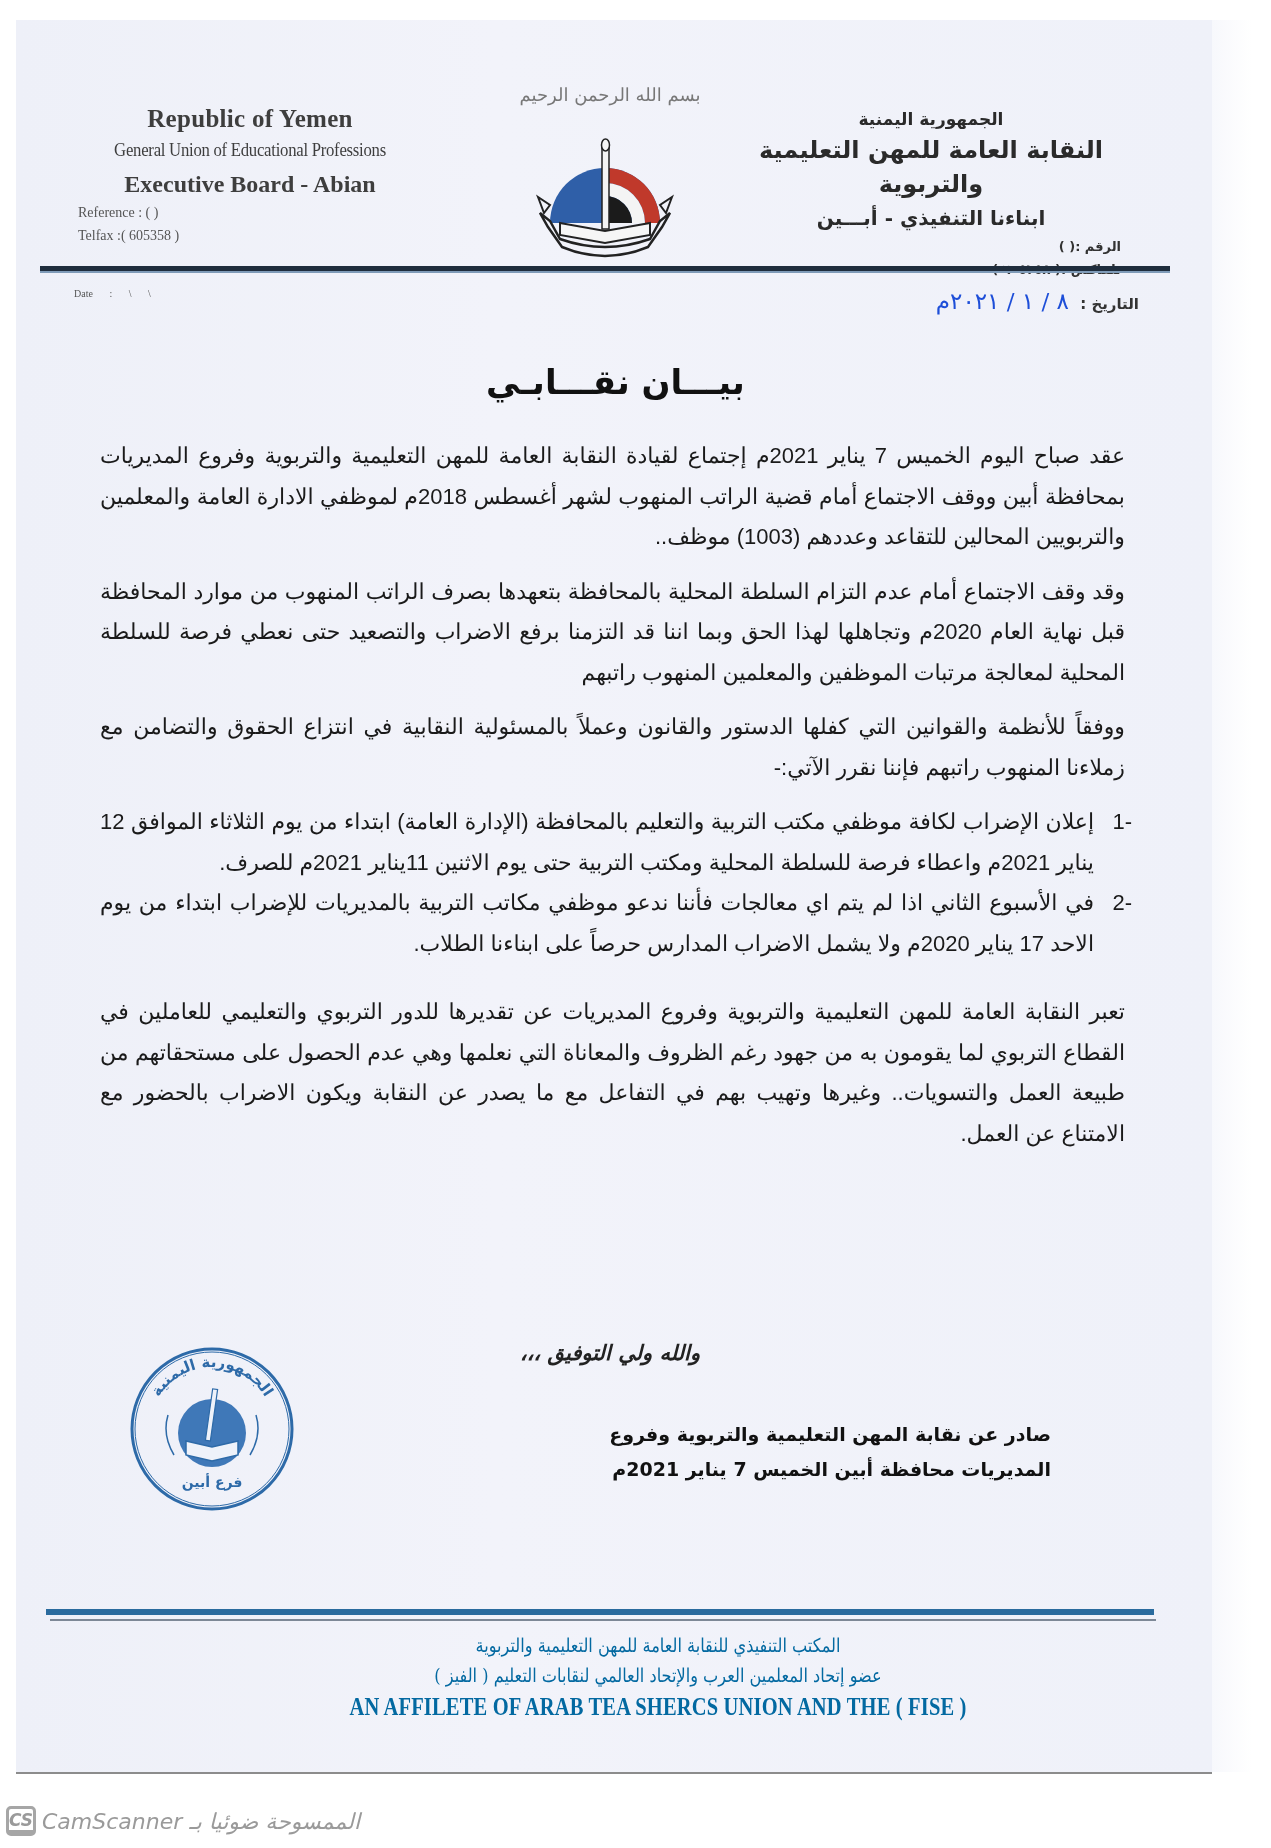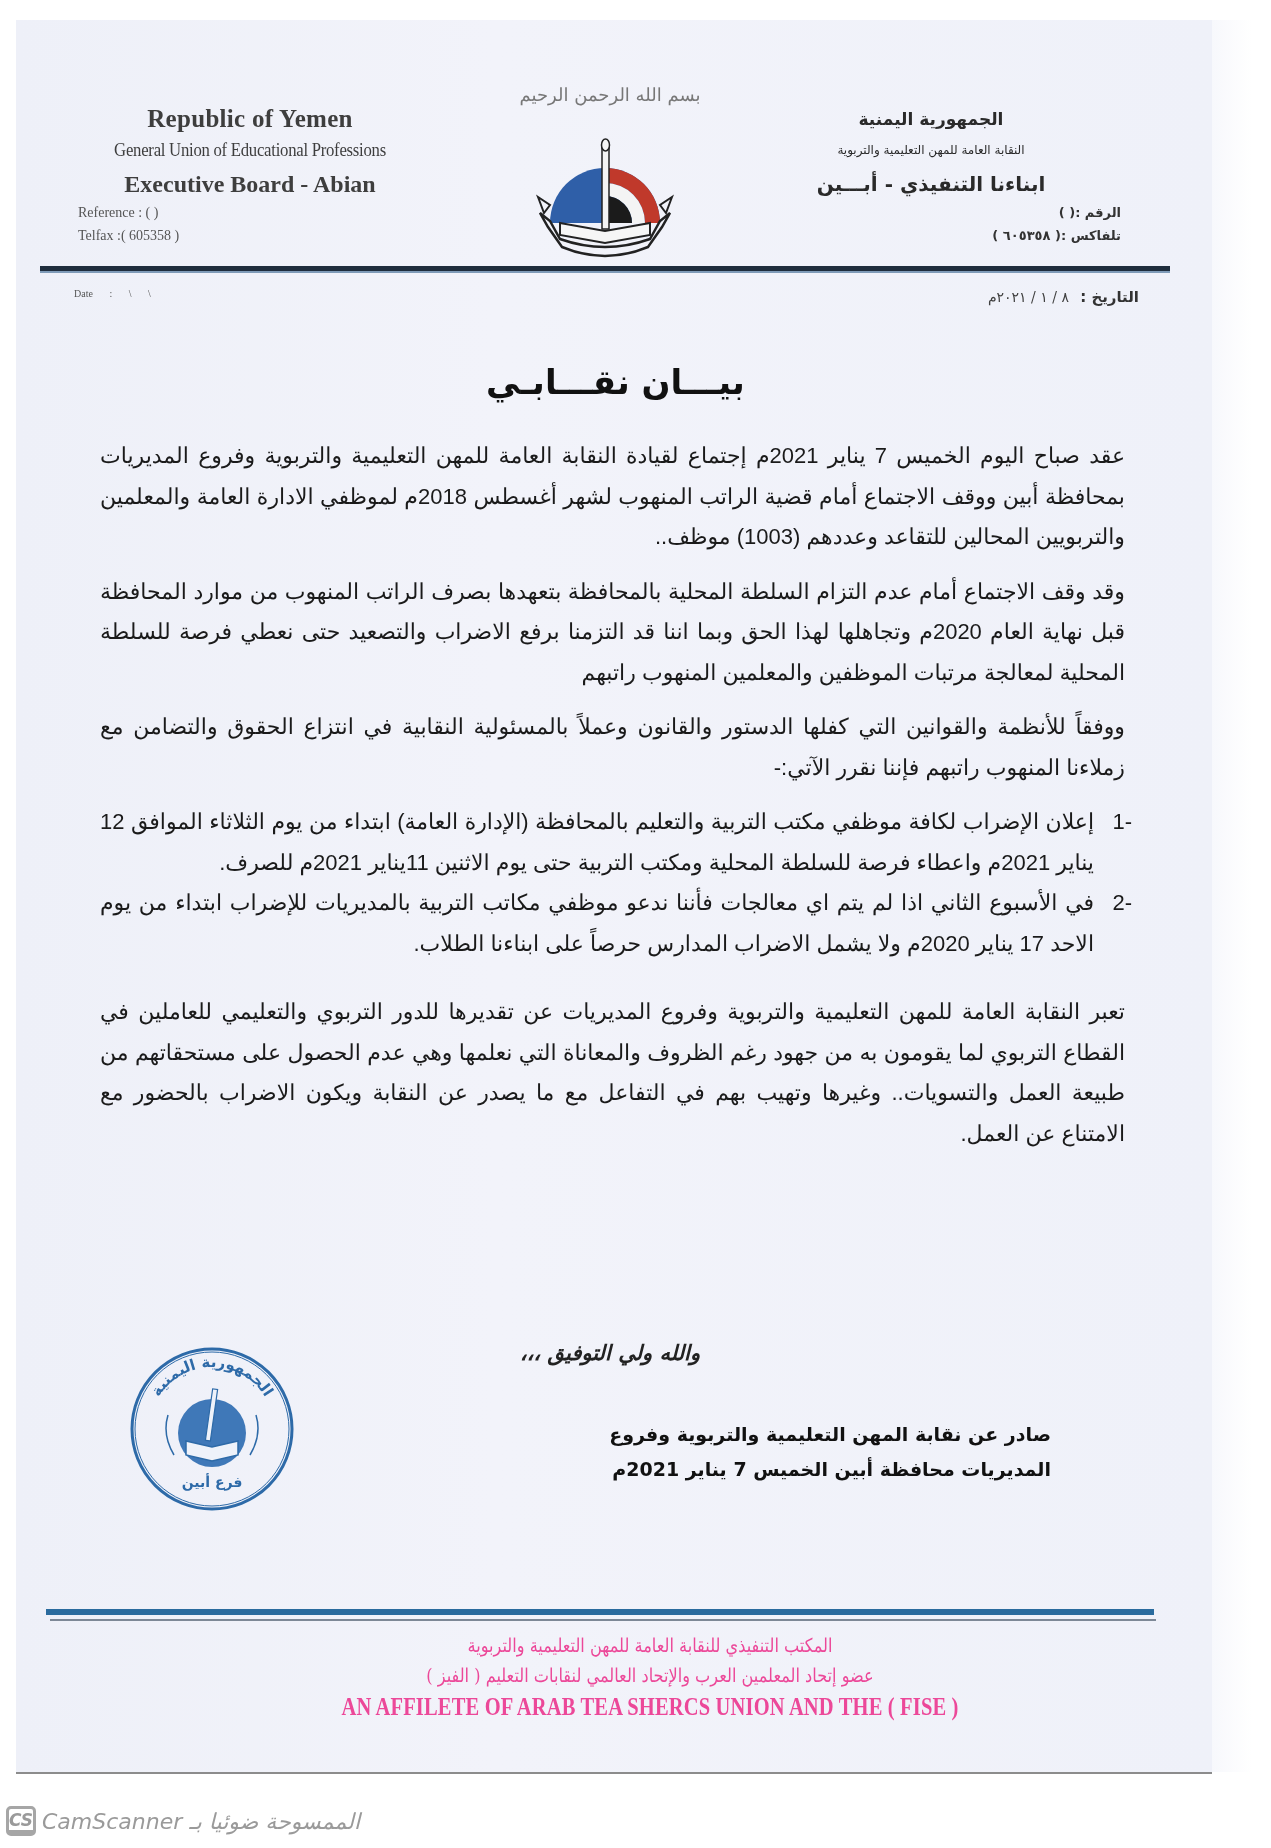--- a/index.html
+++ b/index.html
@@ -26,21 +26,21 @@
   .hdr-en .l3 { font-size: 24px; font-weight: bold; line-height: 34px; }
   .hdr-en .small {
     text-align: left; font-size: 14px; line-height: 23px; color: #555; padding-left: 18px;
   }
   .hdr-ar {
     position: absolute; right: 140px; top: 105px; width: 400px;
     direction: rtl; text-align: center; color: #2a2a2a;
     font-family: "DejaVu Sans", sans-serif;
   }
   .hdr-ar .l1 { font-size: 17px; font-weight: bold; line-height: 28px; }
-  .hdr-ar .l2 { font-size: 12px; font-weight: normal; line-height: 34px; }
+  .hdr-ar .l2 { font-size: 24px; font-weight: bold; line-height: 34px; }
   .hdr-ar .l3 { font-size: 20px; font-weight: bold; line-height: 34px; }
   .hdr-ar .small {
     text-align: right; font-size: 13px; font-weight: bold; line-height: 23px; padding-right: 10px; color: #333;
   }
   .basmala {
     position: absolute; left: 510px; top: 84px; width: 200px; text-align: center;
     font-family: "DejaVu Serif", serif; font-size: 18px; color: #777; direction: rtl;
   }
   .logo { position: absolute; left: 520px; top: 135px; width: 170px; height: 125px; }
   .rule-top {
@@ -48,21 +48,21 @@
     background: #1f2d3d; border-bottom: 2px solid #7f9bb8;
   }
   .date-en {
     position: absolute; left: 74px; top: 288px; font-family: "Liberation Serif", serif;
     font-size: 10px; color: #555; word-spacing: 14px;
   }
   .date-ar {
     position: absolute; right: 132px; top: 288px; direction: rtl;
     font-size: 15px; color: #333; font-weight: bold;
   }
-  .date-ar .hand { font-family: "DejaVu Serif", serif; font-weight: normal; font-size: 14px; color: #404040; margin-right: 6px; letter-spacing: 3px; }
+  .date-ar .hand { font-family: "DejaVu Serif", serif; font-weight: normal; font-size: 23px; color: #1d4ed8; margin-right: 6px; letter-spacing: 3px; }
   .title {
     position: absolute; left: 0; width: 1231px; top: 362px; text-align: center; direction: rtl;
     font-family: "DejaVu Sans", sans-serif; font-weight: bold; font-size: 34px; color: #111;
     letter-spacing: 2px;
   }
   .body {
     position: absolute; left: 100px; top: 436px; width: 1032px; direction: rtl;
     font-family: "Liberation Sans", sans-serif; font-size: 22px; line-height: 40.5px; color: #1a1a1a;
     text-align: justify; text-align-last: right;
   }
@@ -79,21 +79,21 @@
     font-family: "DejaVu Sans", sans-serif; font-weight: bold; font-size: 19px; line-height: 35px; color: #111;
   }
   .stamp { position: absolute; left: 128px; top: 1345px; width: 168px; height: 168px; }
   .rule-bottom {
     position: absolute; left: 46px; top: 1609px; width: 1108px; height: 6px; background: #2a6b9e;
   }
   .rule-bottom2 {
     position: absolute; left: 50px; top: 1619px; width: 1106px; height: 2px; background: #7d8896;
   }
   .footer {
-    position: absolute; left: 150px; top: 1630px; width: 1000px; text-align: center; color: #ec4899;
+    position: absolute; left: 158px; top: 1630px; width: 1000px; text-align: center; color: #0369a1;
   }
   .footer .ar1, .footer .ar2 {
     direction: rtl; font-family: "DejaVu Serif", serif; font-size: 19px; line-height: 30px;
     transform: scaleX(0.85);
   }
   .footer .en {
     font-family: "Liberation Serif", serif; font-size: 25px; line-height: 34px; font-weight: bold;
     transform: scaleX(0.82); letter-spacing: 0.2px;
   }
   .cam {

